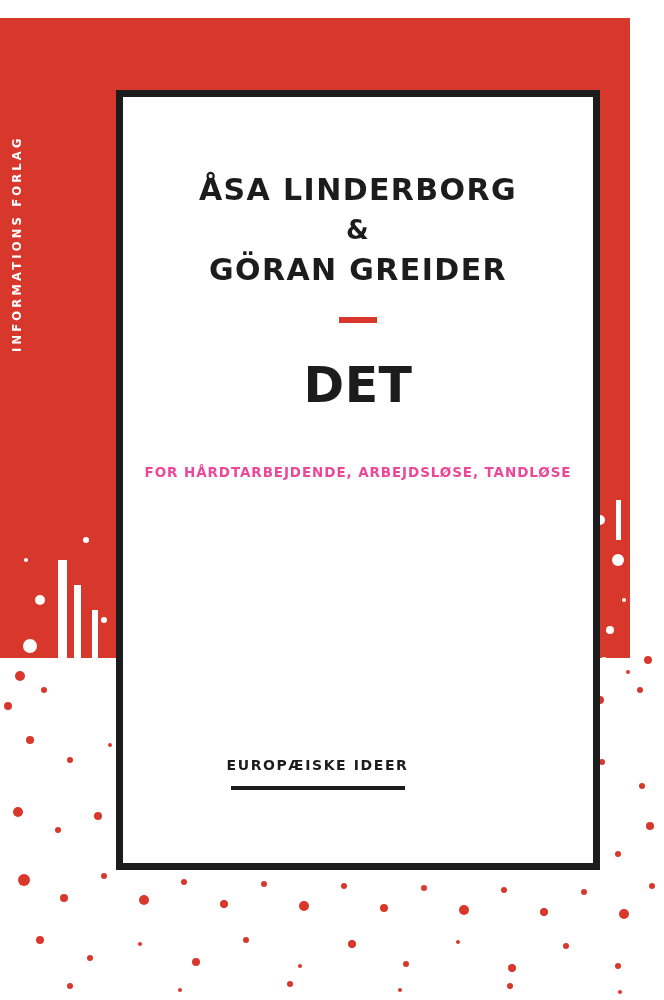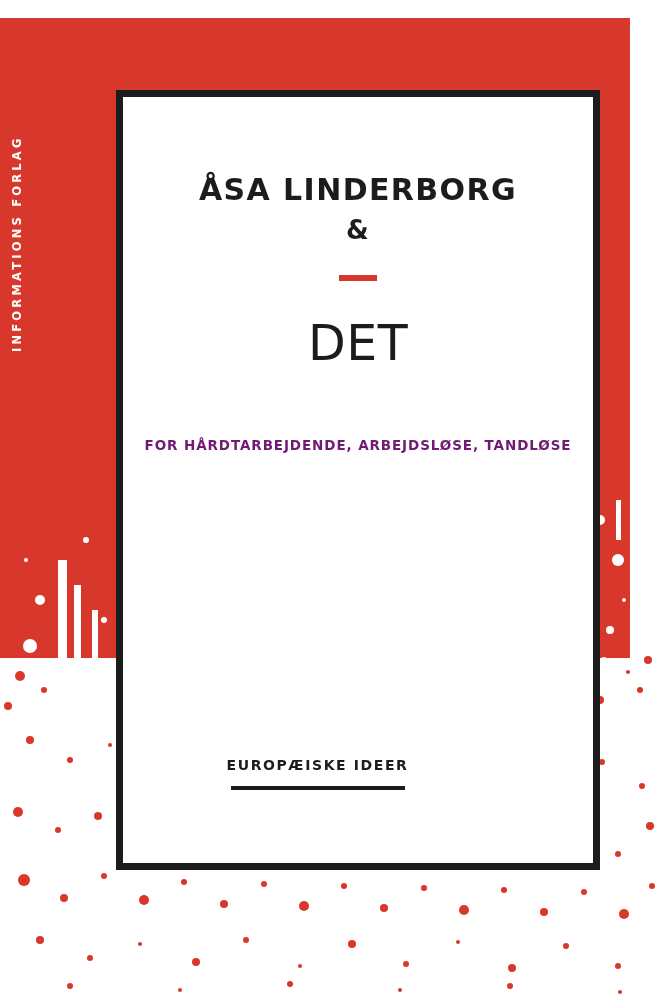--- a/index.html
+++ b/index.html
@@ -96,35 +96,35 @@
   }
   .dash {
     width: 38px;
     height: 6px;
     background: #d8382c;
     margin: 26px auto 0 auto;
   }
   .title {
     text-align: center;
     color: #1c1c1c;
-    font-weight: 400;
+    font-weight: 700;
     font-size: 49px;
     letter-spacing: 0.5px;
     line-height: 1.28;
     margin-top: 32px;
   }
   .title div { white-space: nowrap; }
   .subtitle {
     text-align: center;
-    color: #701a75;
+    color: #ec4899;
     font-size: 13.5px;
     font-weight: 700;
     letter-spacing: 0.9px;
     line-height: 1.9;
-    margin-top: 58px;
+    margin-top: 42px;
   }
   .series {
     position: absolute;
     left: 0;
     top: 660px;
     width: 389px;
     text-align: center;
   }
   .series-label {
     color: #1c1c1c;
@@ -288,20 +288,21 @@
 
   <div class="publisher-vertical">INFORMATIONS FORLAG</div>
 
   <div class="frame"></div>
 
   <div class="content">
 
     <div class="authors">
       <div>ÅSA LINDERBORG</div>
       <div class="amp">&amp;</div>
+      <div>GÖRAN GREIDER</div>
     </div>
 
     <div class="dash"></div>
 
     <div class="title">
       <div>DET</div>
     </div>
 
     <div class="subtitle">
       <div>FOR HÅRDTARBEJDENDE, ARBEJDSLØSE, TANDLØSE</div>

